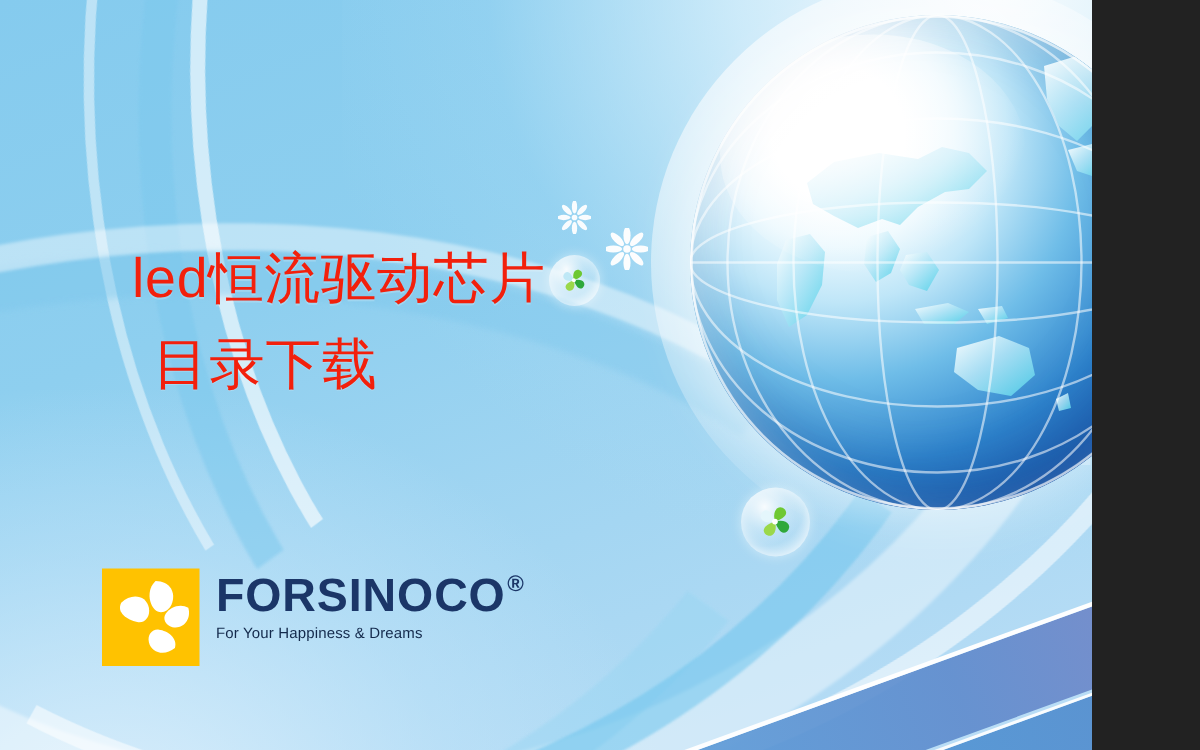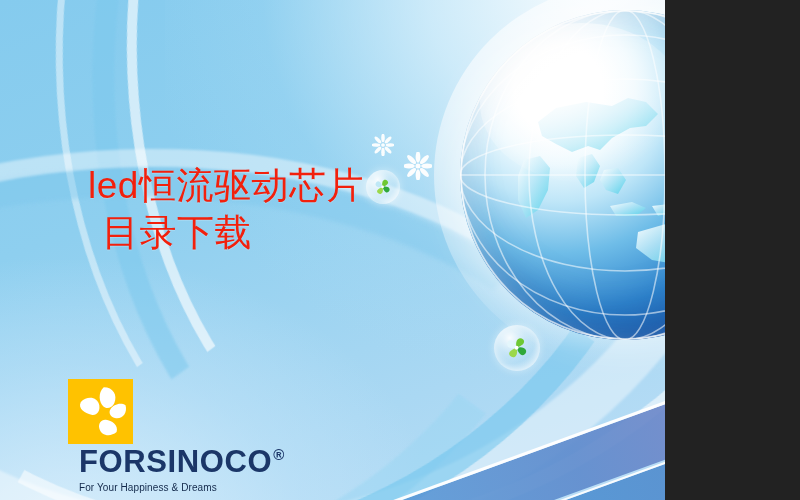--- a/index.html
+++ b/index.html
@@ -1,20 +1,20 @@
 <!DOCTYPE html>
 <html><head>
 <meta charset="utf-8">
 <title>LED Catalog Banner</title>
 <style>
   html,body{margin:0;padding:0;background:#222;}
   *{box-sizing:border-box;}
   #stage{
     position:relative;
-    width:665px;height:500px;
+    width:728px;height:500px;
     overflow:hidden;
     font-family:"Liberation Sans","DejaVu Sans",sans-serif;
     background:linear-gradient(160deg,#85cbee 0%,#8ecfef 35%,#a4d6f2 65%,#bcdef6 100%);
   }
   .layer{position:absolute;inset:0;pointer-events:none;}
 
   
   .wash-tr{
     position:absolute;right:-120px;top:-180px;width:620px;height:560px;
     background:radial-gradient(ellipse at 70% 30%,rgba(255,255,255,.95) 0%,rgba(226,244,253,.75) 28%,rgba(168,219,245,.28) 55%,rgba(168,219,245,0) 75%);
@@ -95,24 +95,24 @@
   .bubble svg{position:absolute;left:16%;top:18%;width:68%;height:64%;}
 
   
   .burst{position:absolute;}
 
   
   .headline{position:absolute;left:88px;top:162px;width:420px;
     color:#f2200c;line-height:1.28;letter-spacing:.5px;
     text-shadow:0 1px 0 rgba(255,255,255,.20);}
   .headline .l1{font-size:37px;display:block;}
-  .headline .l2{font-size:37px;display:block;padding-left:14px;margin-top:0;}
-
-  
-  .logo{position:absolute;left:68px;top:379px;display:flex;align-items:flex-start;flex-direction:column;}
+  .headline .l2{font-size:37px;display:block;padding-left:14px;margin-top:10px;}
+
+  
+  .logo{position:absolute;left:68px;top:379px;display:flex;align-items:flex-start;}
   .logo-mark{width:65px;height:65px;background:#ffc200;position:relative;flex:0 0 auto;}
   .logo-mark svg{position:absolute;left:7%;top:7%;width:86%;height:86%;}
   .logo-text{margin-left:11px;padding-top:2px;}
   .wordmark{font-size:31px;font-weight:bold;color:#1b3668;letter-spacing:.6px;line-height:1;
     display:flex;align-items:flex-start;}
   .wordmark .reg{font-size:15px;line-height:1;margin-left:1px;margin-top:1px;}
   .tagline{font-size:10px;color:#13294b;margin-top:5px;letter-spacing:.1px;white-space:nowrap;}
 </style>
 </head>
 <body>

